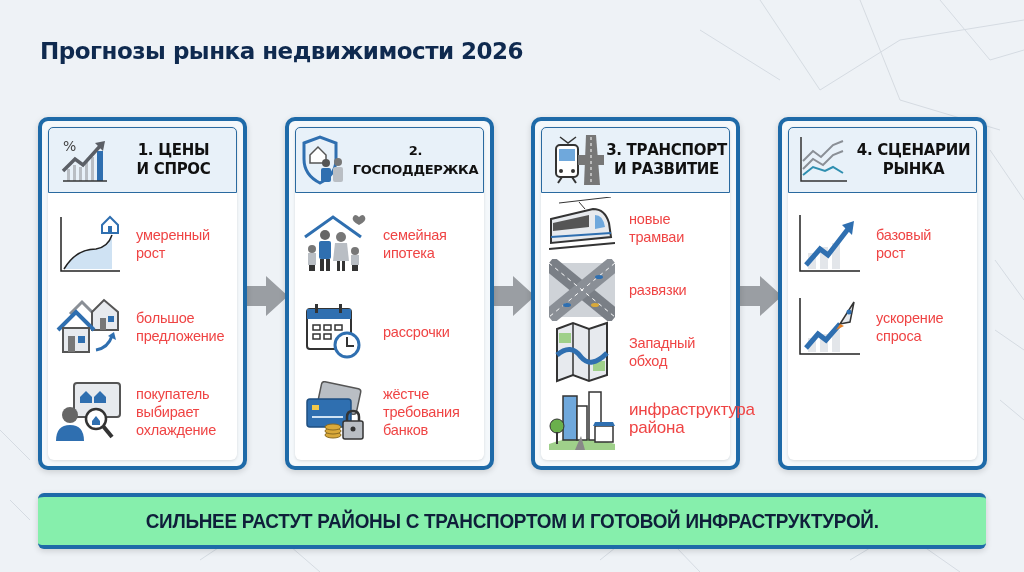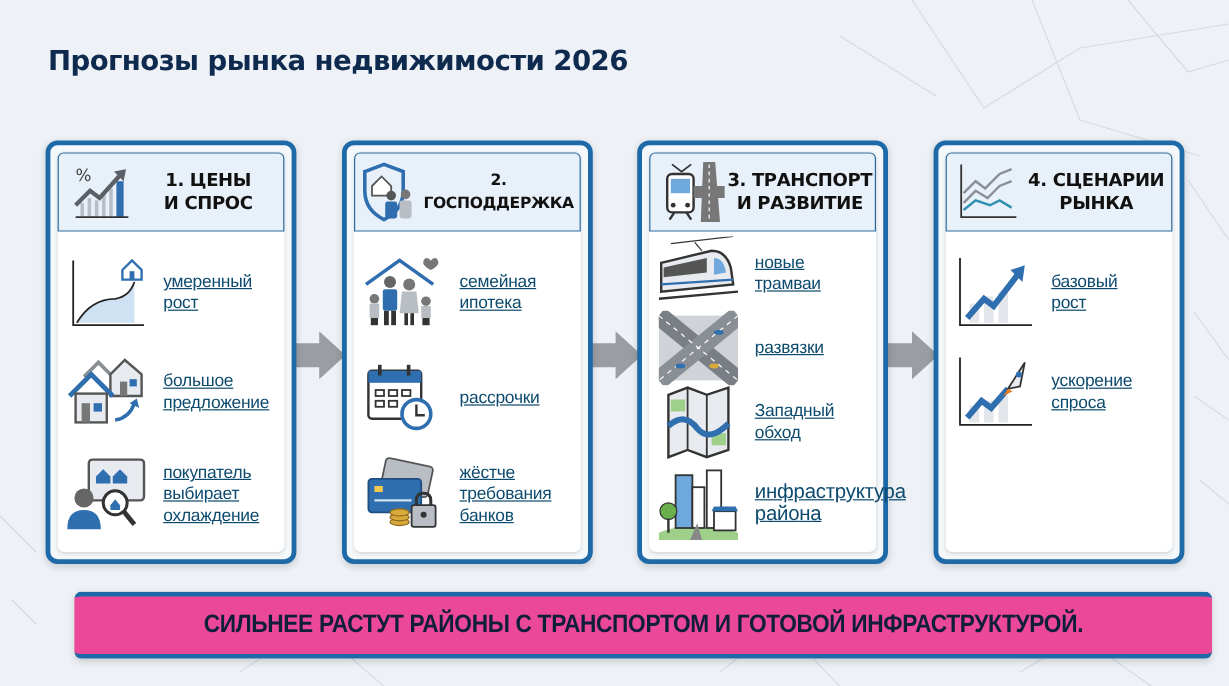--- a/index.html
+++ b/index.html
@@ -38,31 +38,30 @@
     font-family: "DejaVu Sans", sans-serif; font-weight: bold;
     font-size: 15px; line-height: 19px; color: #111;
     white-space: pre-line; text-align: center; flex: 1; letter-spacing: -0.3px;
   }
   .item {
     position: absolute; left: 8px; right: 4px; height: 70px;
     display: flex; align-items: center;
   }
   .item-icon { width: 66px; height: 62px; flex: none; }
   .item-label {
-    margin-left: 14px; font-size: 14.5px; line-height: 18px; color: #0c4a6e;
-    white-space: pre-line; letter-spacing: -0.2px; text-decoration: underline;
+    margin-left: 14px; font-size: 14.5px; line-height: 18px; color: #ef4444;
+    white-space: pre-line; letter-spacing: -0.2px;
   }
   .arrow { position: absolute; top: 276px; width: 52px; height: 40px; z-index: 1; }
   .footer {
     position: absolute; left: 38px; top: 493px; width: 948px; height: 56px;
-    background: #ec4899; border-top: 4px solid #1e6aa8; border-bottom: 4px solid #1e6aa8;
+    background: #86efac; border-top: 4px solid #1e6aa8; border-bottom: 4px solid #1e6aa8;
     border-radius: 6px; z-index: 2;
     display: flex; align-items: center; justify-content: center;
     box-shadow: 0 2px 6px rgba(0,0,0,0.15);
-    margin-left: 24px;
   }
   .footer-text {
     font-family: "Liberation Sans", sans-serif; font-weight: bold;
     font-size: 21px; color: #0f1f3a; letter-spacing: -0.3px;
     transform: scaleX(0.9);
   }
 </style>
 </head>
 <body>
 

